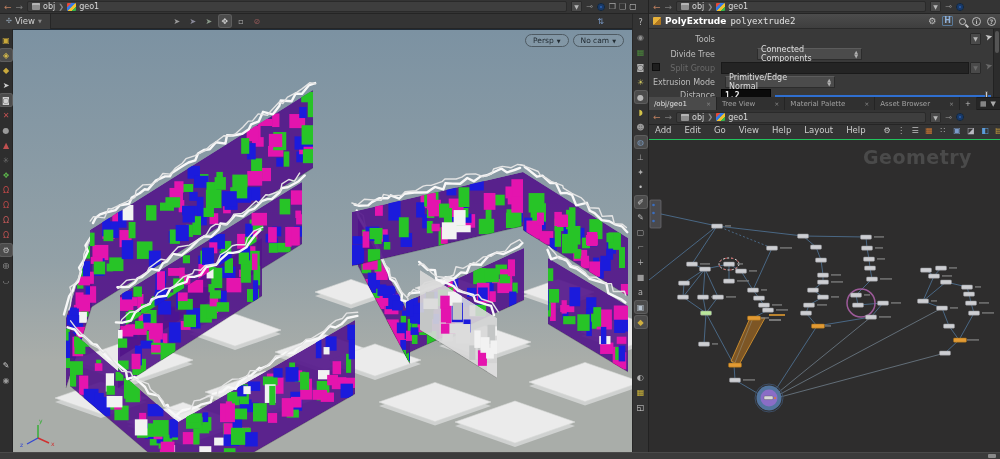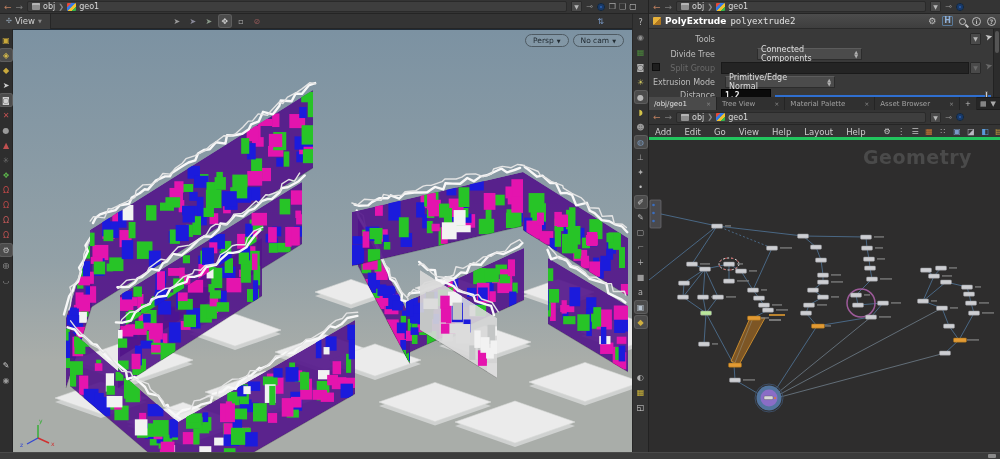--- a/index.html
+++ b/index.html
@@ -975,21 +975,21 @@
         <span class="crumb-txt">obj</span>
         <span class="crumb-sep">❯</span>
         <span class="geo-ico"></span>
         <span class="crumb-txt">geo1</span>
       </div>
       <span class="dd-btn">▼</span>
       <span class="pin-ico">⊸</span>
       <span class="radio-ico"></span>
     </div>
 
-    <div style="height:15px;background:#343434;border-bottom:3px solid #22c55e;display:flex;align-items:flex-end;padding:0 6px;">
+    <div style="height:15px;background:#343434;border-bottom:1px solid #22c55e;display:flex;align-items:flex-start;padding:0 6px;">
       <span id="net-menus" style="display:flex;align-items:center;">
           <span class="menu-item">Add</span>
           <span class="menu-item">Edit</span>
           <span class="menu-item">Go</span>
           <span class="menu-item">View</span>
           <span class="menu-item">Help</span>
           <span class="menu-item">Layout</span>
           <span class="menu-item">Help</span>
         </span>
       <span id="net-tools" style="margin-left:auto;display:flex;align-items:center;">

